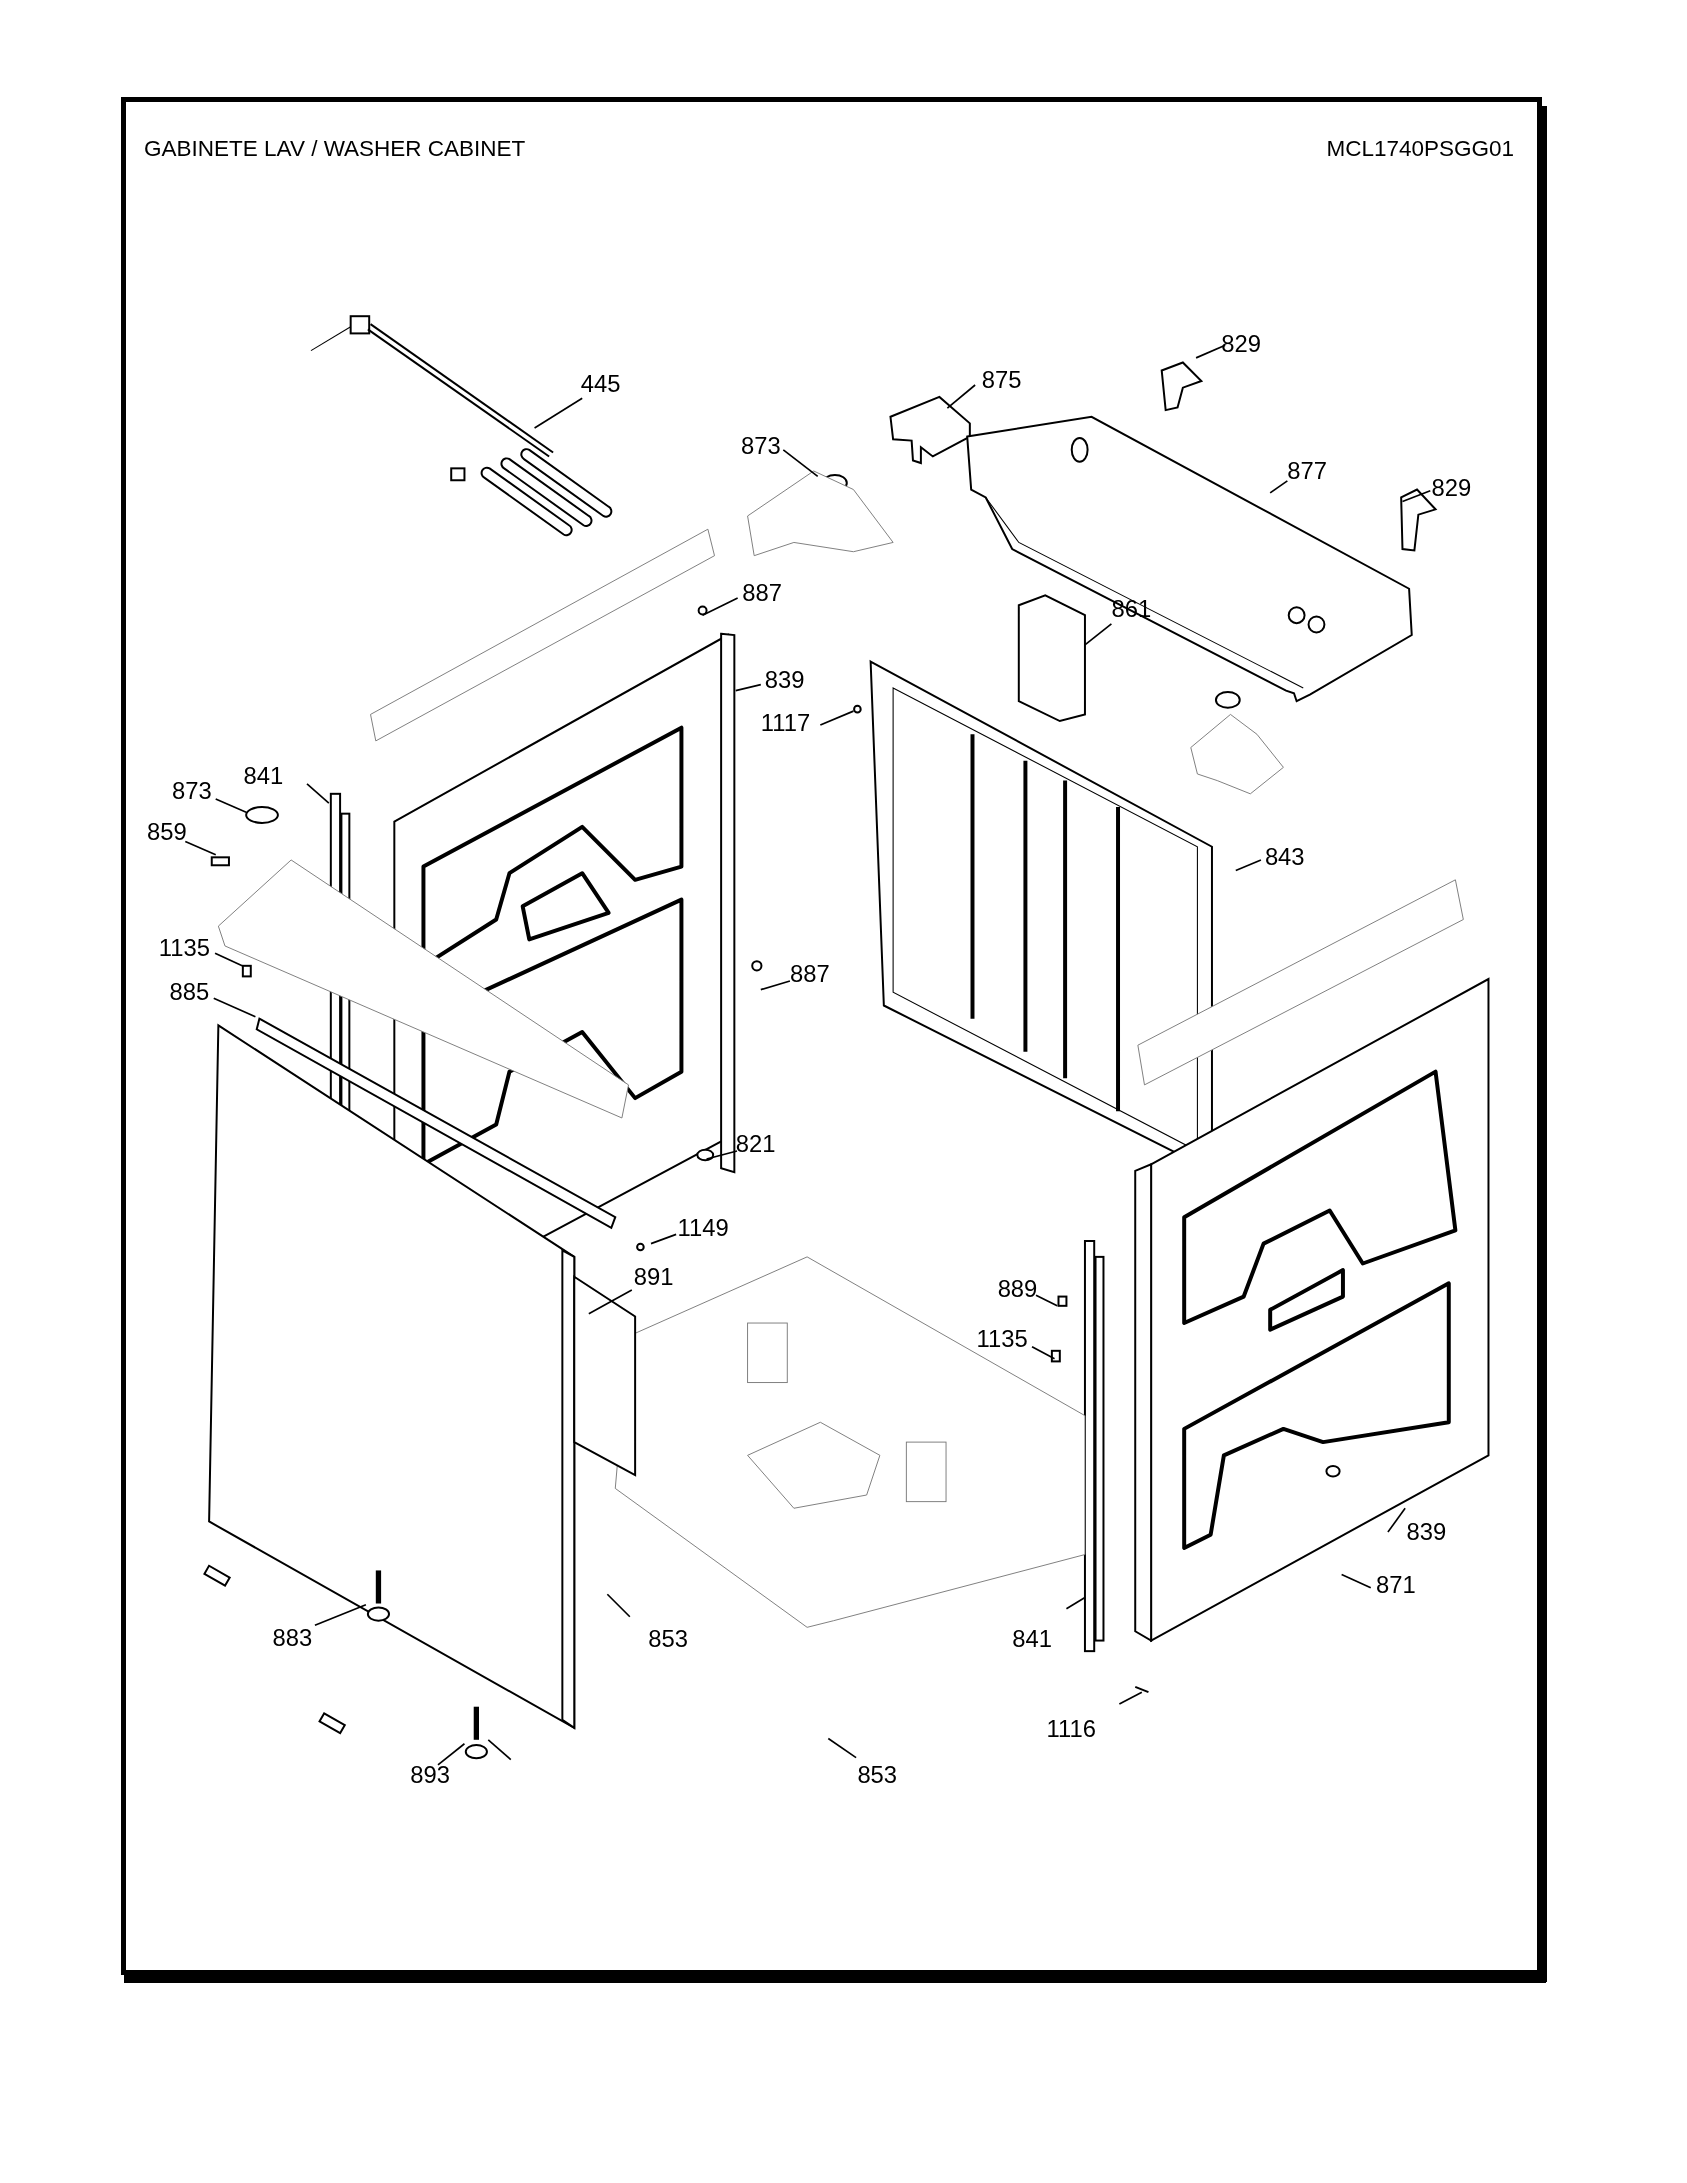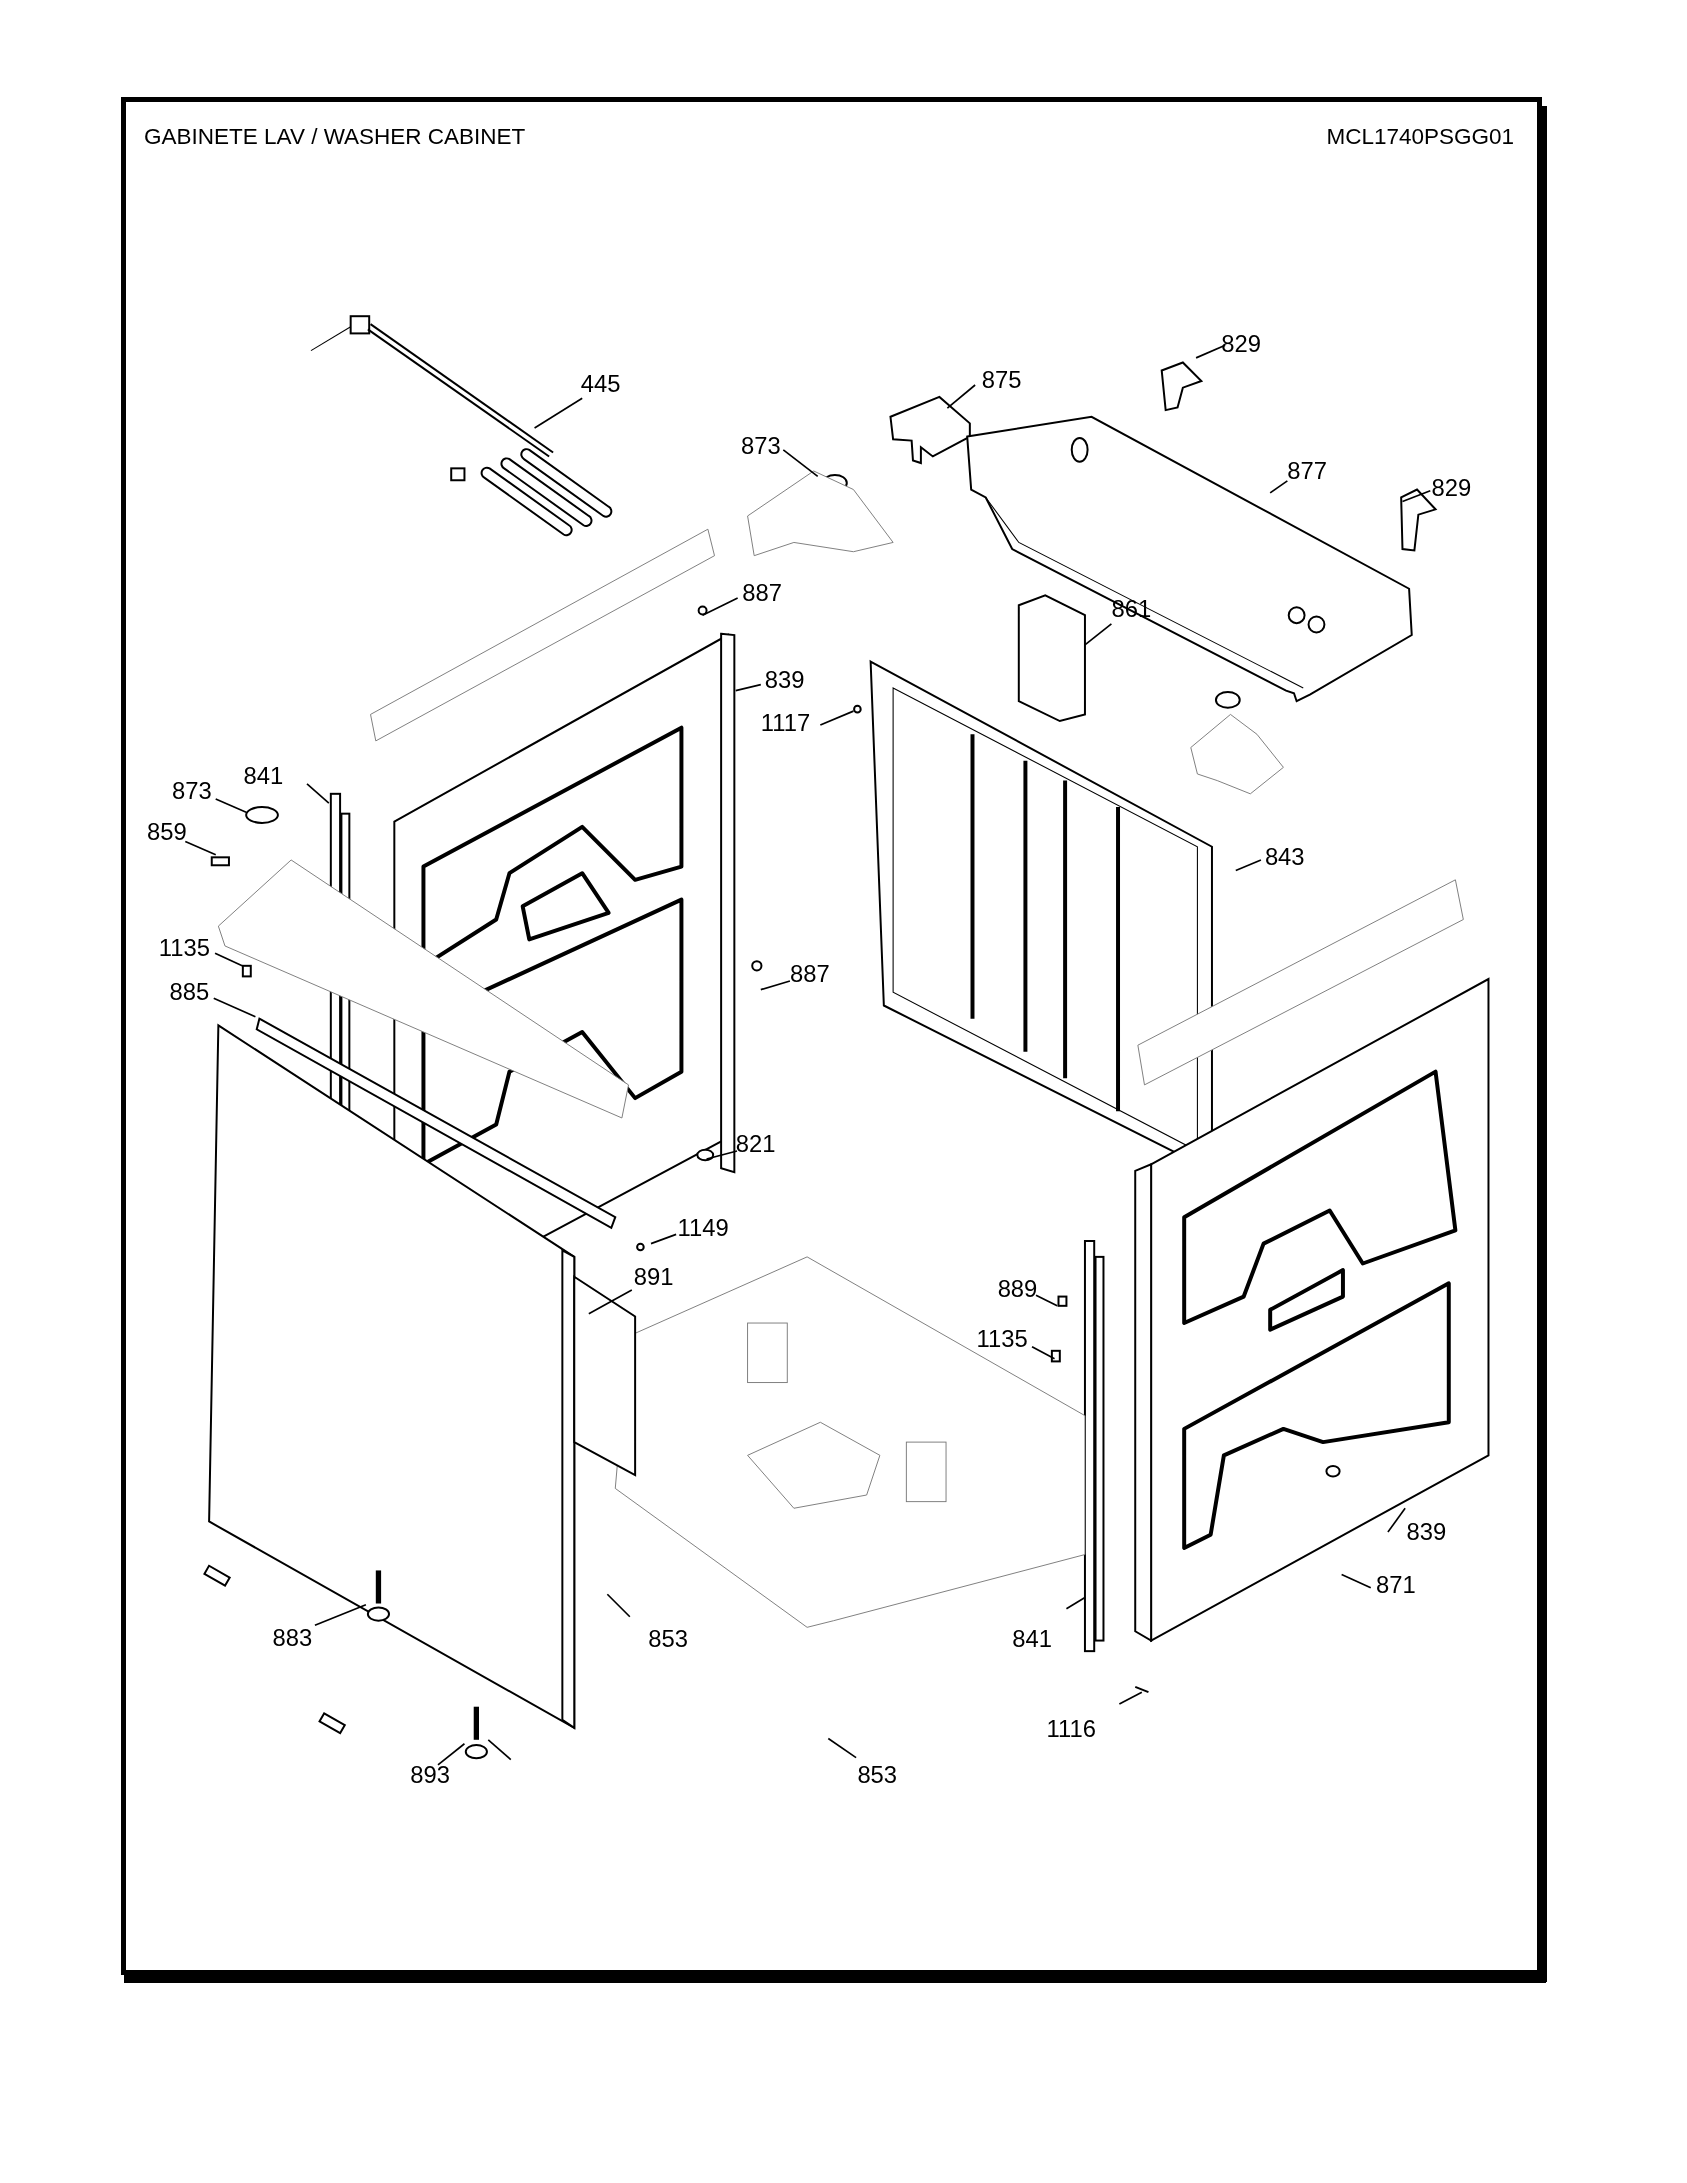--- a/index.html
+++ b/index.html
@@ -2,21 +2,21 @@
 <html style="font-size:10.6px"><head>
 <meta charset="utf-8">
 <style>
   html, body { margin:0; padding:0; background:#ffffff; }
   body { width:1687px; height:2183px; position:relative; overflow:hidden;
          font-family:"Liberation Sans", sans-serif; color:#000; }
   #frame { position:absolute; left:121px; top:97px; width:1421px; height:1878px;
            border:5.3px solid #000; box-sizing:border-box; }
   #frame-shadow-r { position:absolute; left:1539px; top:106px; width:8px; height:1876px; background:#000; }
   #frame-shadow-b { position:absolute; left:124px; top:1975px; width:1422px; height:8px; background:#000; }
-  .hdr { position:absolute; top:124px; font-size:22.5px; letter-spacing:0px; }
+  .hdr { position:absolute; top:136px; font-size:22.5px; letter-spacing:0px; }
   #title { left:144px; }
   #model { right:173px; }
   svg#art { position:absolute; left:0; top:0; width:1687px; height:2183px; }
   .callout { font-family:"Liberation Sans", sans-serif; font-size:36px; fill:#000; }
   .lead { stroke:#000; stroke-width:2.5; fill:none; }
   .part { stroke:#000; stroke-width:3; fill:#fff; }
   .thin { stroke:#000; stroke-width:1.6; fill:none; }
   .heavy { stroke:#000; stroke-width:6; fill:none; stroke-linejoin:round; }
   .faint { stroke:#777; stroke-width:1.4; fill:#fff; }
   .blk { fill:#000; }

